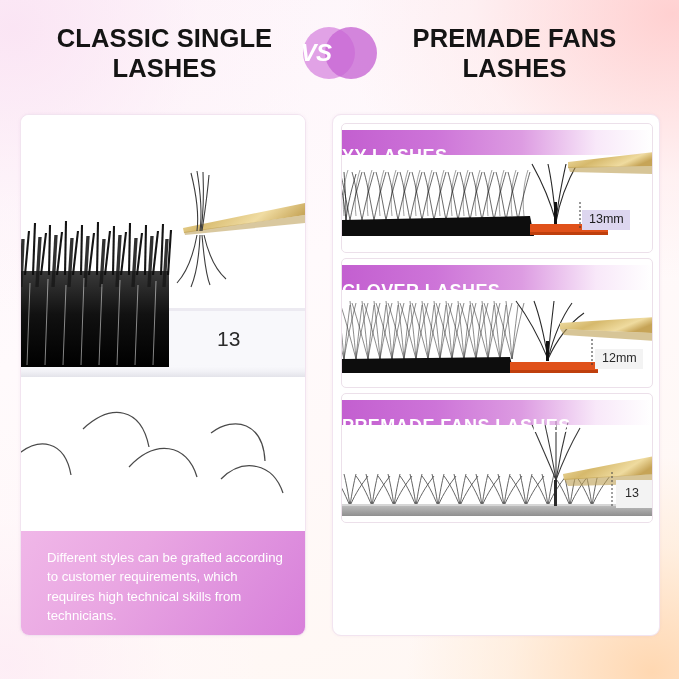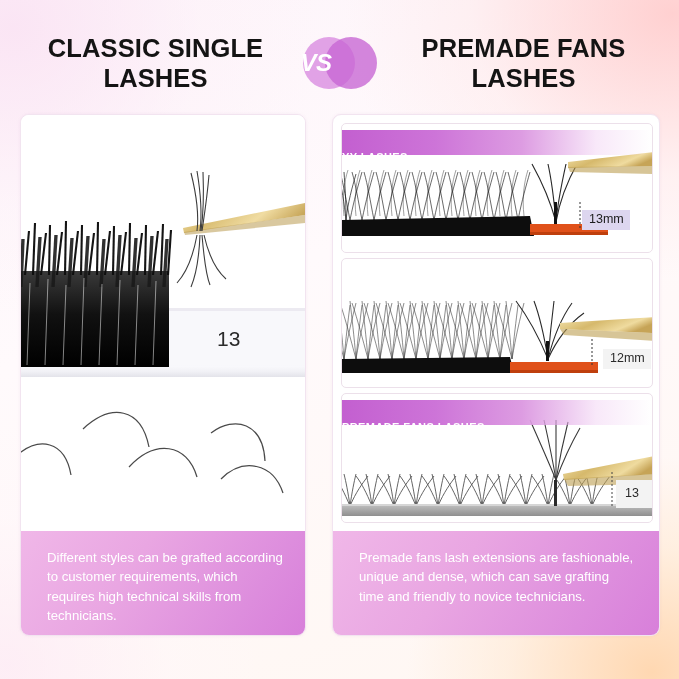--- a/index.html
+++ b/index.html
@@ -20,26 +20,25 @@
       radial-gradient(ellipse 420px 340px at 99% 2%, rgba(255,205,205,0.92) 0%, rgba(255,228,228,0.40) 48%, rgba(255,246,246,0) 78%),
       radial-gradient(ellipse 380px 360px at 2% 4%, rgba(250,226,243,0.85) 0%, rgba(253,240,248,0.35) 50%, rgba(255,250,253,0) 80%),
       radial-gradient(ellipse 330px 300px at 1% 98%, rgba(253,234,245,0.75) 0%, rgba(255,246,251,0.3) 50%, rgba(255,252,254,0) 80%),
       linear-gradient(160deg, #fdf4fa 0%, #fffafc 40%, #fff7f2 100%);
     overflow: hidden;
   }
 
   
   #header {
     position: absolute;
-    left: 0; top: 24px;
+    left: 0; top: 14px;
     width: 679px; height: 78px;
     display: flex;
     align-items: center;
     justify-content: center;
-    gap: 9px;
   }
   .head-title {
     width: 268px;
     text-align: center;
     font-size: 25.5px;
     font-weight: bold;
     line-height: 1.18;
     letter-spacing: 0.1px;
     color: #141414;
     text-transform: uppercase;
@@ -133,21 +132,21 @@
     position: absolute;
     left: 0; top: 6px;
     height: 25px;
     width: 100%;
     background: linear-gradient(90deg, #c35fd0 0%, #cd74d8 30%, #dd9ce2 58%, rgba(235,190,238,0.35) 82%, rgba(255,255,255,0) 100%);
     display: flex;
     align-items: center;
   }
   .sub-banner-text {
     color: #ffffff;
-    font-size: 11px;
+    font-size: 18px;
     font-weight: bold;
     letter-spacing: 0.4px;
     text-transform: uppercase;
     margin-top: 28px;
   }
 
   .sub-art { position: absolute; inset: 0; }
 
   .mm-tag {
     position: absolute;
@@ -479,22 +478,25 @@
         <rect x="204" y="82" width="3" height="20" fill="#111"></rect>
 
         <g>
           <path d="M312 58 L312 74 L218 70 L218 64 Z" fill="url(#gold2)"></path>
           <path d="M312 74 L312 82 L222 76 L218 70 Z" fill="#bd9e52" opacity="0.6"></path>
         </g>
 
         <line x1="250" y1="80" x2="250" y2="108" stroke="#333" stroke-width="1" stroke-dasharray="2 2"></line>
       </svg>
 
-
-      <span class="mm-tag plain" style="left:261px; top:90px;">12mm</span>
+      <div class="sub-banner">
+        <span class="sub-banner-text">CLOVER LASHES</span>
+      </div>
+
+      <span class="mm-tag plain" style="left:253px; top:90px;">12mm</span>
     </div>
 
     <div class="subcard" id="sub3">
       <svg class="sub-art" width="312" height="130" viewBox="0 0 312 130">
         <defs>
           <linearGradient id="gold3" x1="0" y1="0" x2="1" y2="0.4">
             <stop offset="0%" stop-color="#f4e3ae"></stop>
               <stop offset="45%" stop-color="#d6b96c"></stop>
             <stop offset="80%" stop-color="#efdb9f"></stop>
               <stop offset="100%" stop-color="#c6a457"></stop>
@@ -577,16 +579,15 @@
         <rect x="274" y="86" width="46" height="28" fill="#f3f3f3"></rect>
       </svg>
 
       <div class="sub-banner">
         <span class="sub-banner-text">PREMADE FANS LASHES</span>
       </div>
 
       <span class="mm-tag plain" style="left:276px; top:90px; background:transparent;">13</span>
     </div>
 
-    <div class="caption">Premade fans lash extensions are fashionable, unique and dense, which can save grafting time and friendly to novice technicians.</div>
   </div>
 
 </div>
 
 </body></html>

